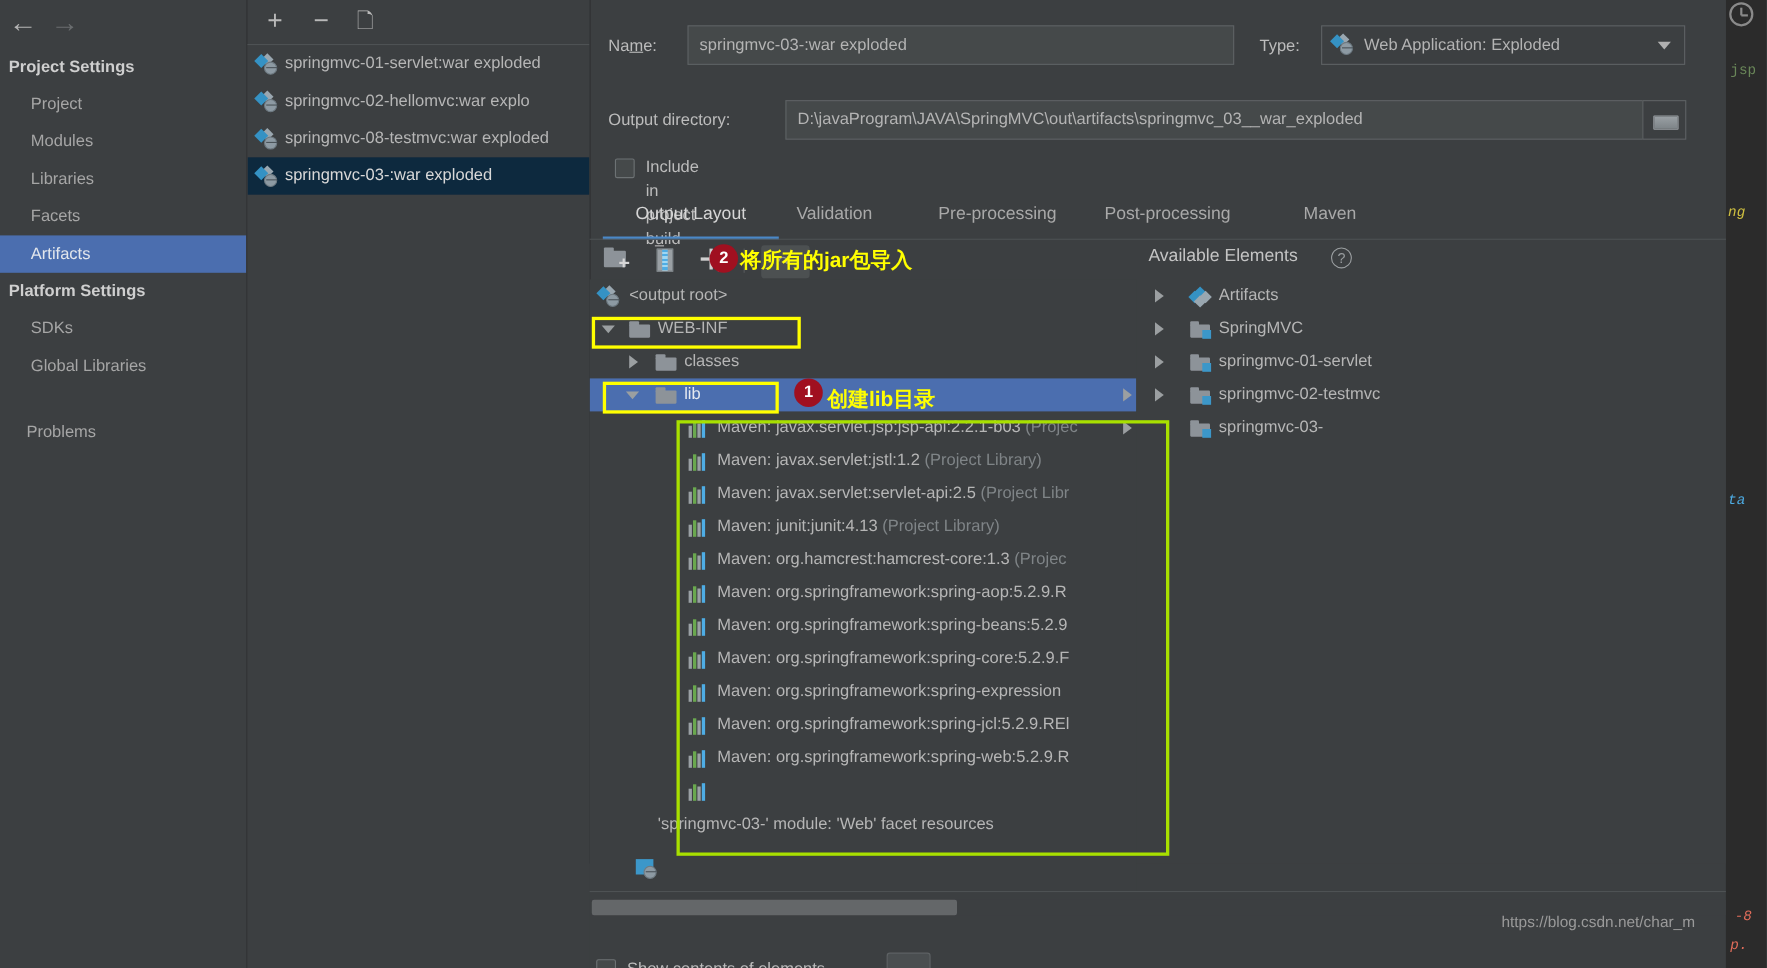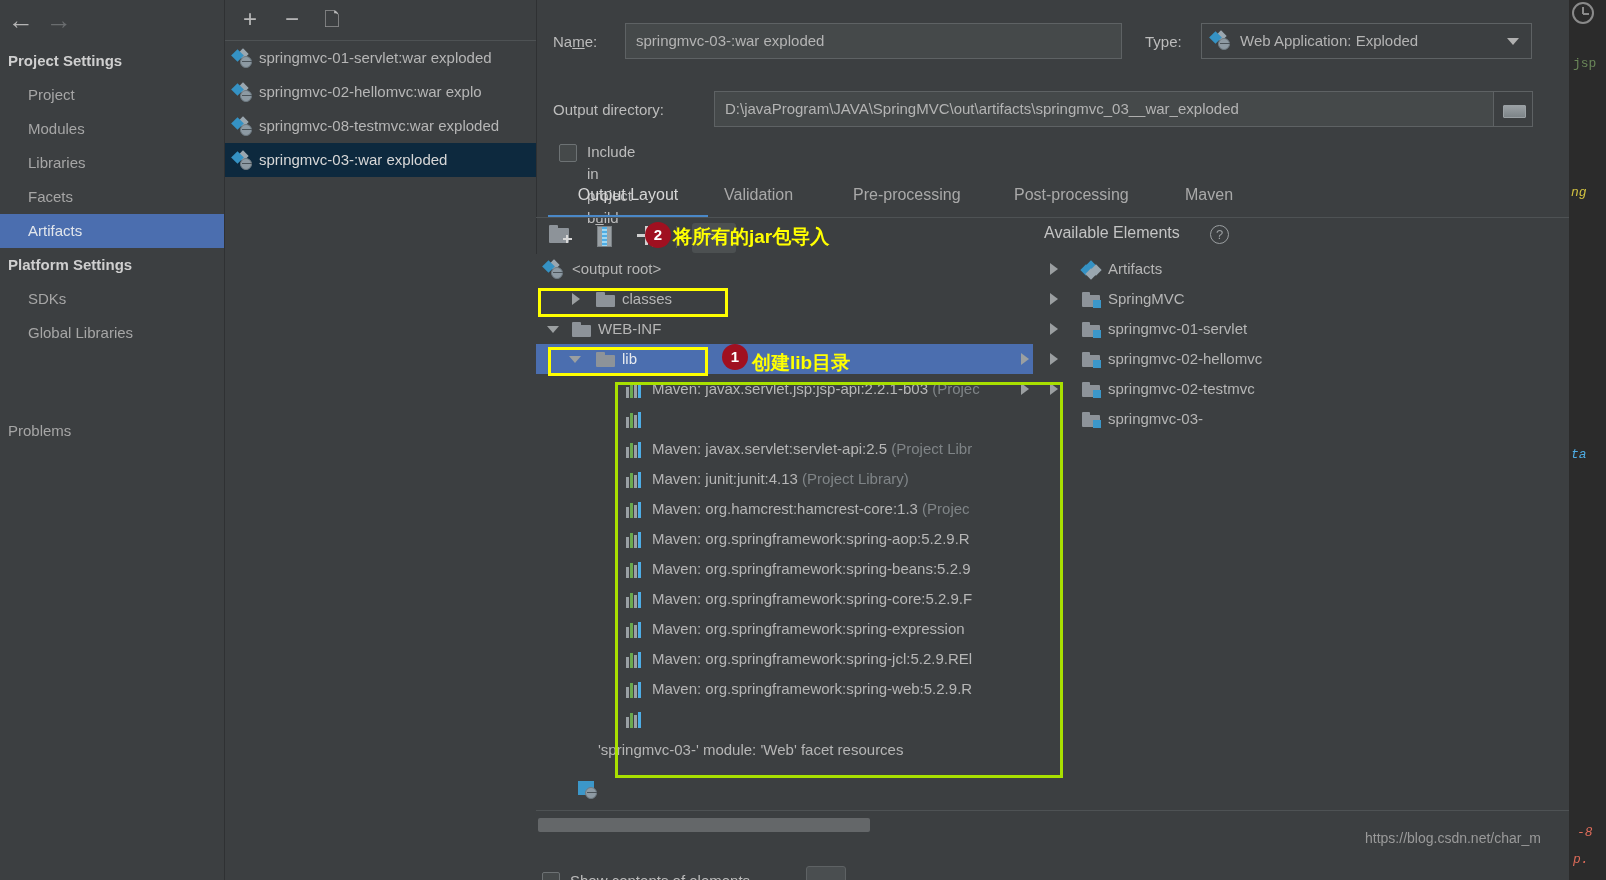--- a/index.html
+++ b/index.html
@@ -326,21 +326,21 @@
       <div class="nav-group">Project Settings</div>
       <div class="nav-item">Project</div>
       <div class="nav-item">Modules</div>
       <div class="nav-item">Libraries</div>
       <div class="nav-item">Facets</div>
       <div class="nav-item selected">Artifacts</div>
       <div class="nav-group">Platform Settings</div>
       <div class="nav-item">SDKs</div>
       <div class="nav-item">Global Libraries</div>
       <div class="nav-spacer"></div>
-      <div class="nav-item" style="padding-left:8px;margin-top:38px;">Problems</div>
+      <div class="nav-item" style="padding-left:24px;">Problems</div>
     </div>
   </div>
 
   <div class="art-pane">
     <div class="art-toolbar">
       <div class="tb-btn tb-plus">+</div>
       <div class="tb-btn tb-minus">−</div>
       <div class="tb-btn tb-copy">🗋</div>
     </div>
     <div class="art-list">
@@ -406,21 +406,21 @@
     <div class="checkbox-row" style="left:22px;top:141px;">
       <span class="cb"></span>
       <span class="cb-label"><span>Include in project b</span><span class="mn">u</span><span>ild</span></span>
     </div>
   </div>
 
   <div class="tabs">
     <div class="tab active" style="left:0px;width:160px;text-align:center;">Output Layout</div>
     <div class="tab" style="left:176px;">Validation</div>
     <div class="tab" style="left:305px;">Pre-processing</div>
-    <div class="tab" style="left:466px;">Post-processing</div>
+    <div class="tab" style="left:456px;">Post-processing</div>
     <div class="tab" style="left:637px;">Maven</div>
   </div>
   <div class="panel-hr"></div>
 
   <div class="ol-toolbar">
     <div class="olt-icon ico-newdir">
       <span class="ftab"></span>
         <span class="fbody"></span>
         <span class="pl"></span>
         <span class="pl2"></span>
@@ -444,35 +444,35 @@
     <div class="tree-row">
       <span class="ico-artifact" style="left:8px;top:7px;">
           <span class="d2"></span>
           <span class="d1"></span>
           <span class="gl"></span>
         </span>
       <span class="txt" style="left:36px;">&lt;output root&gt;</span>
     </div>
 
     <div class="tree-row">
+      <span class="tri" style="left:11px;"></span>
+      <span class="folder-ico" style="left:36px;">
+          <span class="ft"></span>
+          <span class="fb"></span>
+        </span>
+      <span class="txt" style="left:62px;">WEB-INF</span>
+    </div>
+
+    <div class="tree-row">
       <span class="tri right" style="left:36px;"></span>
       <span class="folder-ico" style="left:60px;">
           <span class="ft"></span>
           <span class="fb"></span>
         </span>
       <span class="txt" style="left:86px;">classes</span>
-    </div>
-
-    <div class="tree-row">
-      <span class="tri" style="left:11px;"></span>
-      <span class="folder-ico" style="left:36px;">
-          <span class="ft"></span>
-          <span class="fb"></span>
-        </span>
-      <span class="txt" style="left:62px;">WEB-INF</span>
     </div>
 
     <div class="tree-row sel">
       <span class="tri" style="left:33px;"></span>
       <span class="folder-ico" style="left:60px;">
           <span class="ft"></span>
           <span class="fb"></span>
         </span>
       <span class="txt" style="left:86px;">lib</span>
       <span class="tree-arrow-right"></span>
@@ -488,20 +488,21 @@
       <span class="txt" style="left:116px;"><span>Maven: javax.servlet.jsp:jsp-api:2.2.1-b03</span> <span class="dim">(Projec</span></span>
       <span class="tree-arrow-right"></span>
     </div>
     <div class="tree-row">
       <span class="lib-ico" style="left:90px;">
           <i></i>
           <i></i>
           <i></i>
           <i></i>
         </span>
+      <span class="txt" style="left:116px;"><span>Maven: javax.servlet:jstl:1.2</span> <span class="dim">(Project Library)</span></span>
     </div>
     <div class="tree-row">
       <span class="lib-ico" style="left:90px;">
           <i></i>
           <i></i>
           <i></i>
           <i></i>
         </span>
       <span class="txt" style="left:116px;"><span>Maven: javax.servlet:servlet-api:2.5</span> <span class="dim">(Project Libr</span></span>
     </div>
@@ -627,29 +628,20 @@
         </span>
       <span style="position:absolute;left:68px;">springmvc-01-servlet</span>
     </div>
     <div class="avail-row">
       <span class="tri right" style="left:10px;top:9px;"></span>
       <span class="mod-ico" style="left:42px;">
           <span class="ft"></span>
           <span class="fb"></span>
           <span class="bl"></span>
         </span>
-      <span style="position:absolute;left:68px;">springmvc-02-hellomvc</span>
-    </div>
-    <div class="avail-row">
-      <span class="tri right" style="left:10px;top:9px;"></span>
-      <span class="mod-ico" style="left:42px;">
-          <span class="ft"></span>
-          <span class="fb"></span>
-          <span class="bl"></span>
-        </span>
       <span style="position:absolute;left:68px;">springmvc-02-testmvc</span>
     </div>
     <div class="avail-row">
       <span class="mod-ico" style="left:42px;">
           <span class="ft"></span>
           <span class="fb"></span>
           <span class="bl"></span>
         </span>
       <span style="position:absolute;left:68px;">springmvc-03-</span>
     </div>

